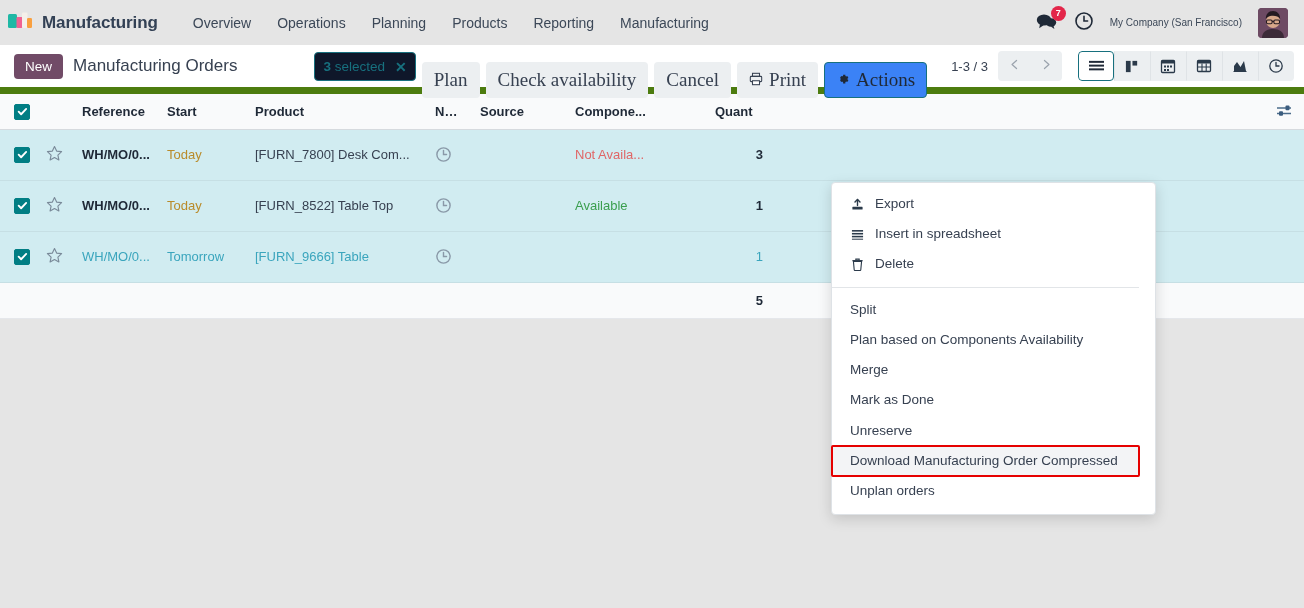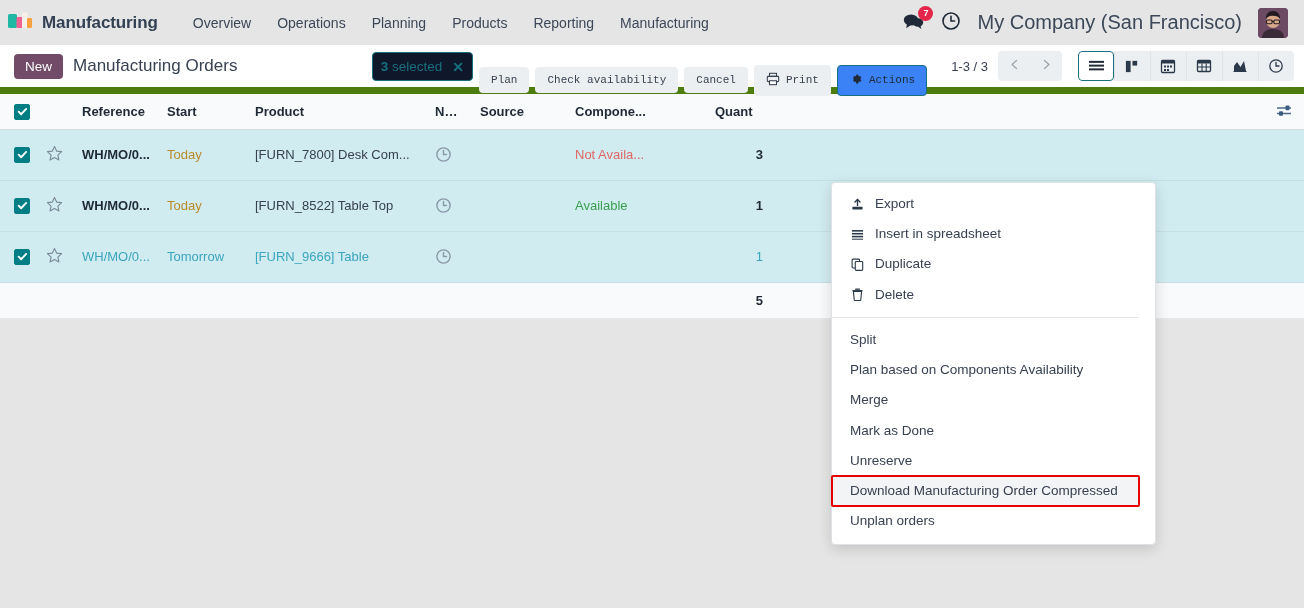--- a/index.html
+++ b/index.html
@@ -61,21 +61,21 @@
     color: #fff;
     font-size: 9px;
     font-weight: 700;
     min-width: 15px; height: 15px;
     border-radius: 8px;
     display: flex; align-items: center; justify-content: center;
     padding: 0 3px;
     line-height: 1;
   }
   .company-name {
-    font-size: 20px;
+    font-size: 10px;
     color: #3c4858;
     cursor: pointer;
     white-space: nowrap;
   }
   .avatar {
     width: 30px; height: 30px;
     border-radius: 4px;
     background: #6b4a63;
     position: relative;
     overflow: hidden;
@@ -130,25 +130,25 @@
     font-size: 13.5px;
     cursor: pointer;
     white-space: nowrap;
   }
   .sel-pill b { font-weight: 700; }
   .sel-pill .x { font-size: 14px; font-weight: 700; line-height: 1; }
   .cp-btn {
     background: #eceff1;
     border: 1px solid transparent;
     border-radius: 4px;
-    font-size: 11px;
+    font-size: 19px;
     color: #374151;
     padding: 6px 11px;
     cursor: pointer;
-    font-family: Liberation Mono, monospace;
+    font-family: Liberation Serif, serif;
     white-space: nowrap;
     display: inline-flex;
     align-items: center;
     gap: 6px;
     margin-top: 28px;
   }
   .cp-btn.active {
     background: #3b82f6;
     border: 1px solid #17707e;
     color: #1f2937;
@@ -661,29 +661,20 @@
           <rect x="1" y="5.3" width="12" height="1.7" fill="#2b3a4a"></rect>
           <rect x="1" y="8.4" width="12" height="1.7" fill="#2b3a4a"></rect>
           <rect x="1" y="11.5" width="12" height="1.1" fill="#2b3a4a"></rect>
         </svg>
       </span>
       <span>Insert in spreadsheet</span>
     </div>
     <div class="dd-item">
       <span class="dd-ico">
         <svg width="13" height="13" viewBox="0 0 14 14">
-          <rect x="1.2" y="1.2" width="8" height="9.5" rx="1" fill="none" stroke="#2b3a4a" stroke-width="1.2"></rect>
-          <rect x="4.6" y="3.8" width="8" height="9.5" rx="1" fill="#fff" stroke="#2b3a4a" stroke-width="1.2"></rect>
-        </svg>
-      </span>
-      <span>Duplicate</span>
-    </div>
-    <div class="dd-item">
-      <span class="dd-ico">
-        <svg width="13" height="13" viewBox="0 0 14 14">
           <path d="M2.6 3.6 h8.8 l-.85 9 a1 1 0 01-1 .9 H4.45 a1 1 0 01-1-.9 z" fill="none" stroke="#2b3a4a" stroke-width="1.2"></path>
           <rect x="1.5" y="2.2" width="11" height="1.3" fill="#2b3a4a"></rect>
           <path d="M5.2 2.2 v-1 h3.6 v1" fill="none" stroke="#2b3a4a" stroke-width="1.2"></path>
         </svg>
       </span>
       <span>Delete</span>
     </div>
 
     <div class="dd-sep"></div>
 

